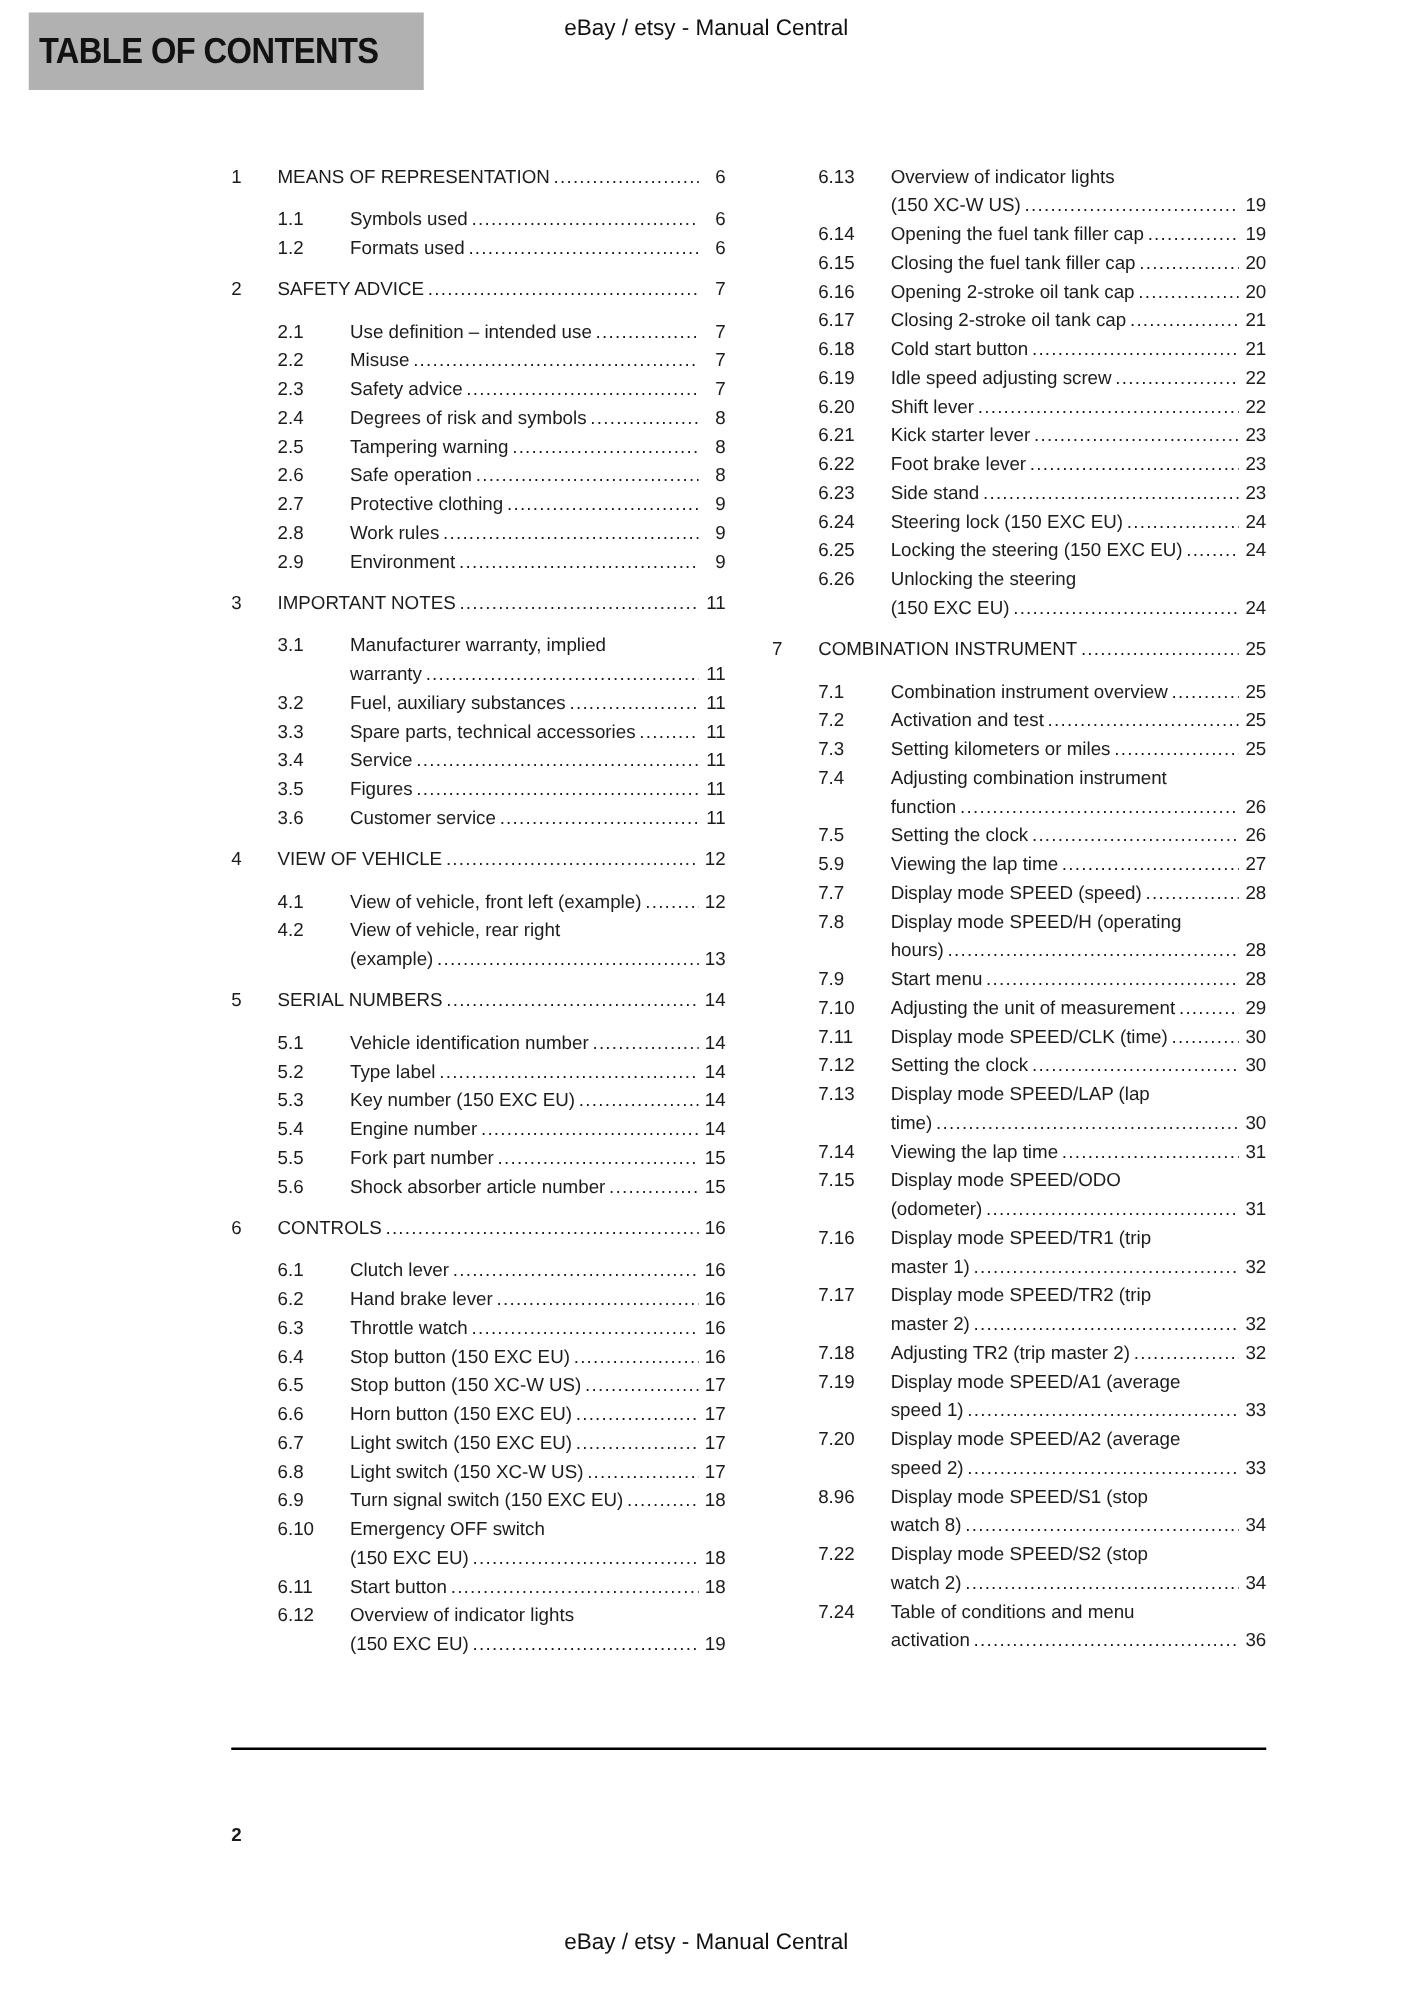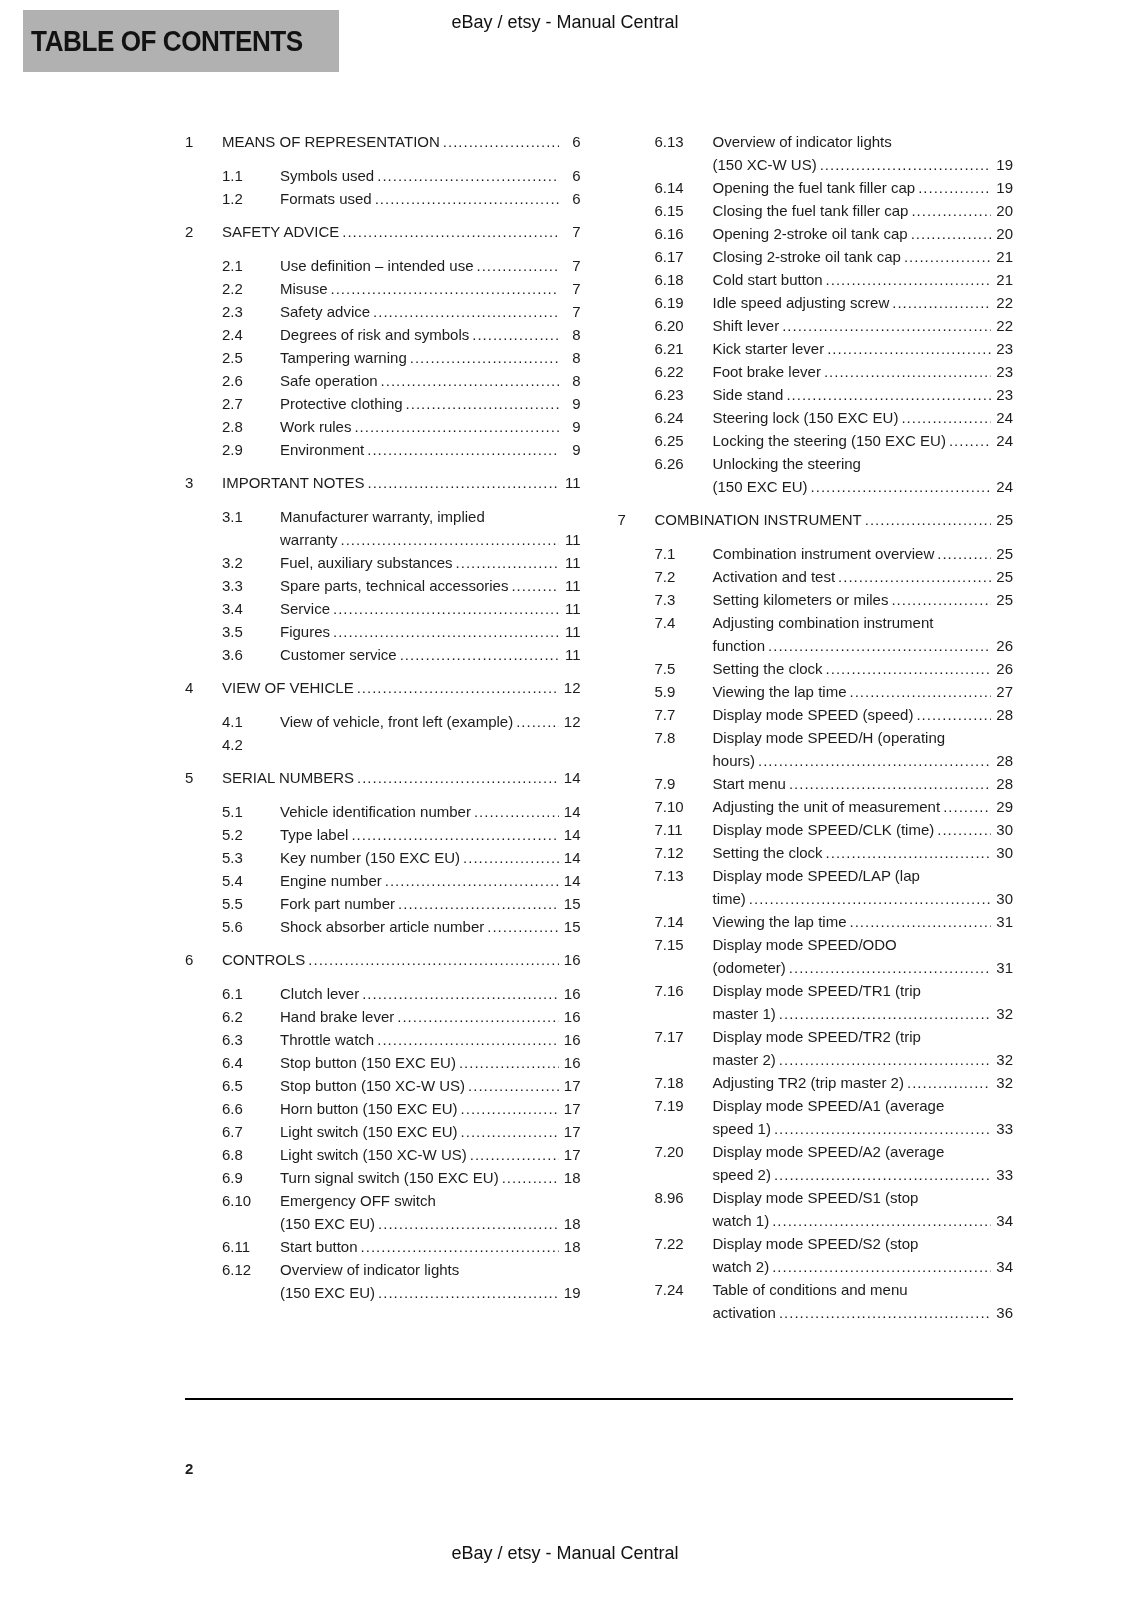--- a/index.html
+++ b/index.html
@@ -317,20 +317,30 @@
           <span class="rowbody">
             <span class="line">
               <span class="txt">View of vehicle, front left (example)</span>
               <span class="leader"></span>
               <span class="pagenum">12</span>
             </span>
           </span>
         </div>
         <div class="row entry">
           <span class="num">4.2</span>
+          <span class="rowbody">
+            <span class="line">
+              <span class="txt">View of vehicle, rear right</span>
+            </span>
+            <span class="line">
+              <span class="txt">(example)</span>
+              <span class="leader"></span>
+              <span class="pagenum">13</span>
+            </span>
+          </span>
         </div>
         <div class="row section">
           <span class="num">5</span>
           <span class="rowbody">
             <span class="line">
               <span class="txt">SERIAL NUMBERS</span>
               <span class="leader"></span>
               <span class="pagenum">14</span>
             </span>
           </span>
@@ -913,21 +923,21 @@
             </span>
           </span>
         </div>
         <div class="row entry">
           <span class="num">8.96</span>
           <span class="rowbody">
             <span class="line">
               <span class="txt">Display mode SPEED/S1 (stop</span>
             </span>
             <span class="line">
-              <span class="txt">watch 1)</span>
+              <span class="txt">watch 8)</span>
               <span class="leader"></span>
               <span class="pagenum">34</span>
             </span>
           </span>
         </div>
         <div class="row entry">
           <span class="num">7.22</span>
           <span class="rowbody">
             <span class="line">
               <span class="txt">Display mode SPEED/S2 (stop</span>

